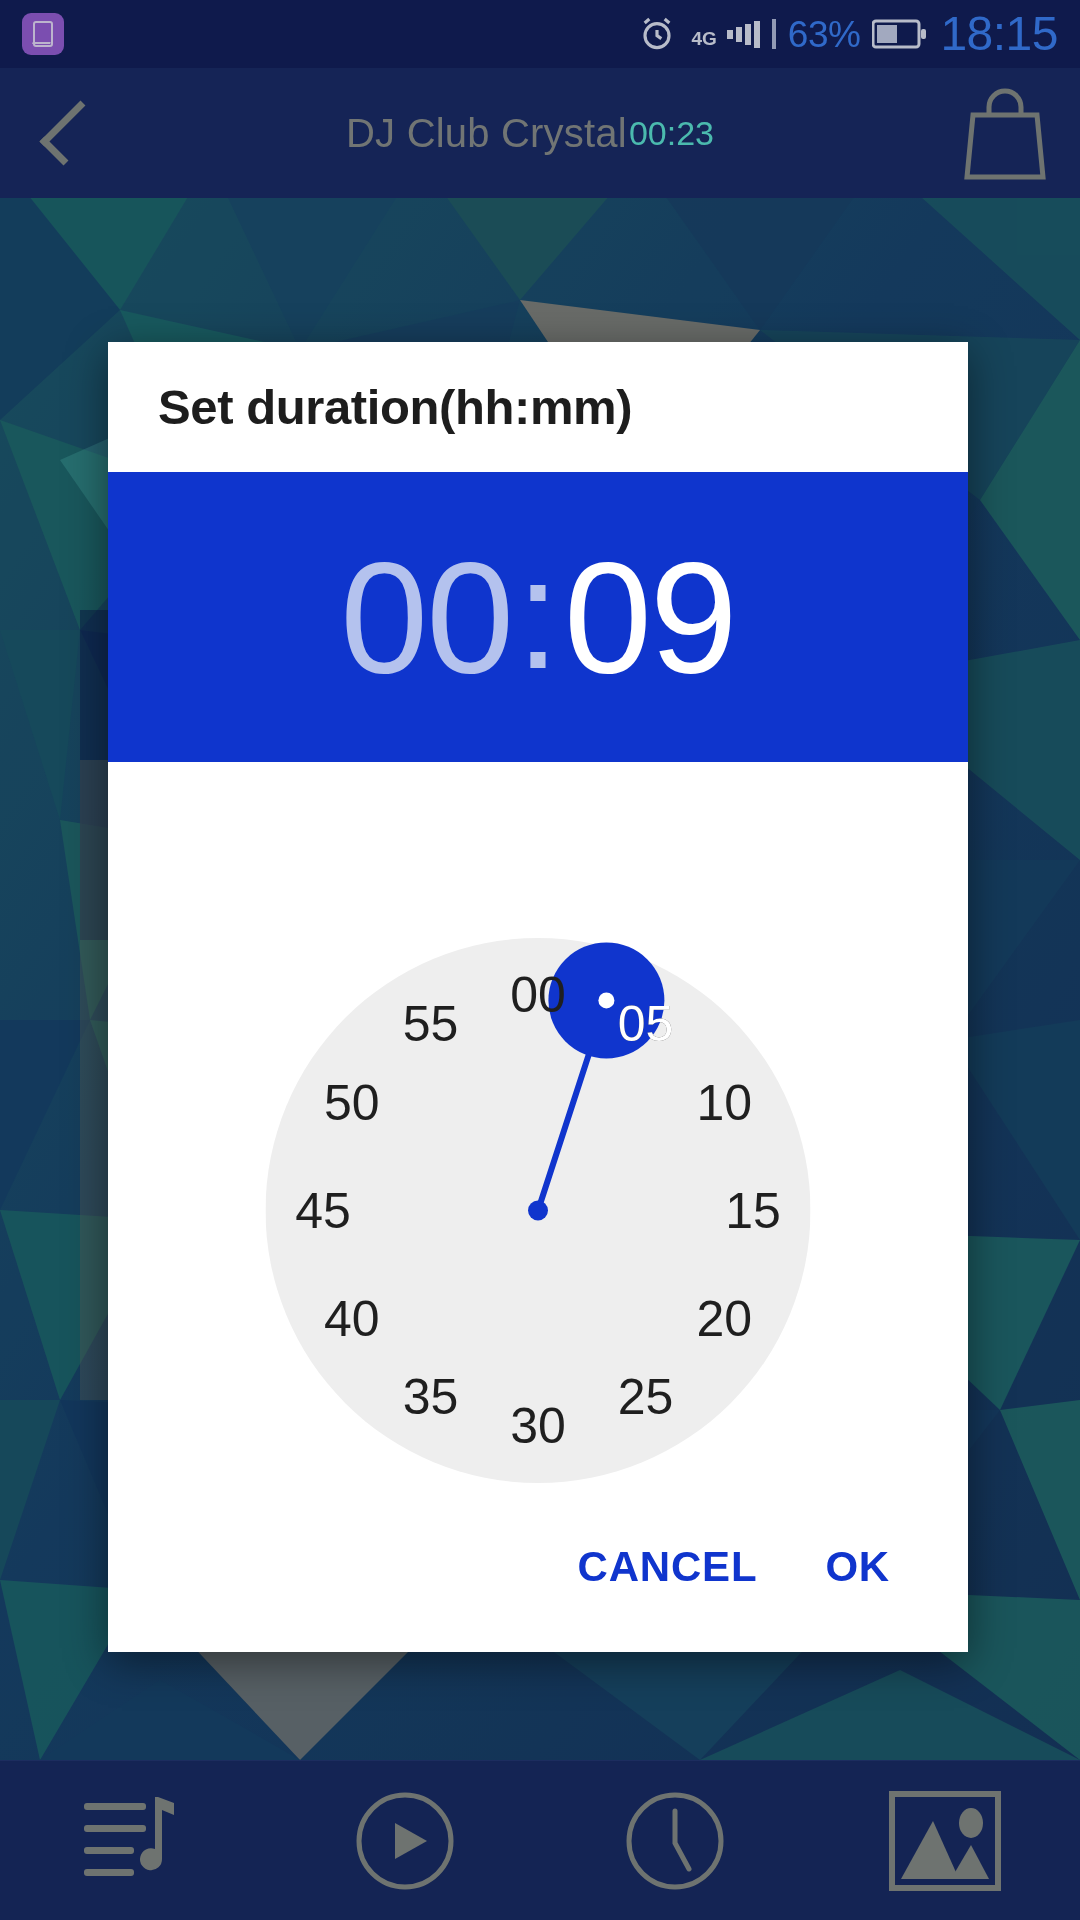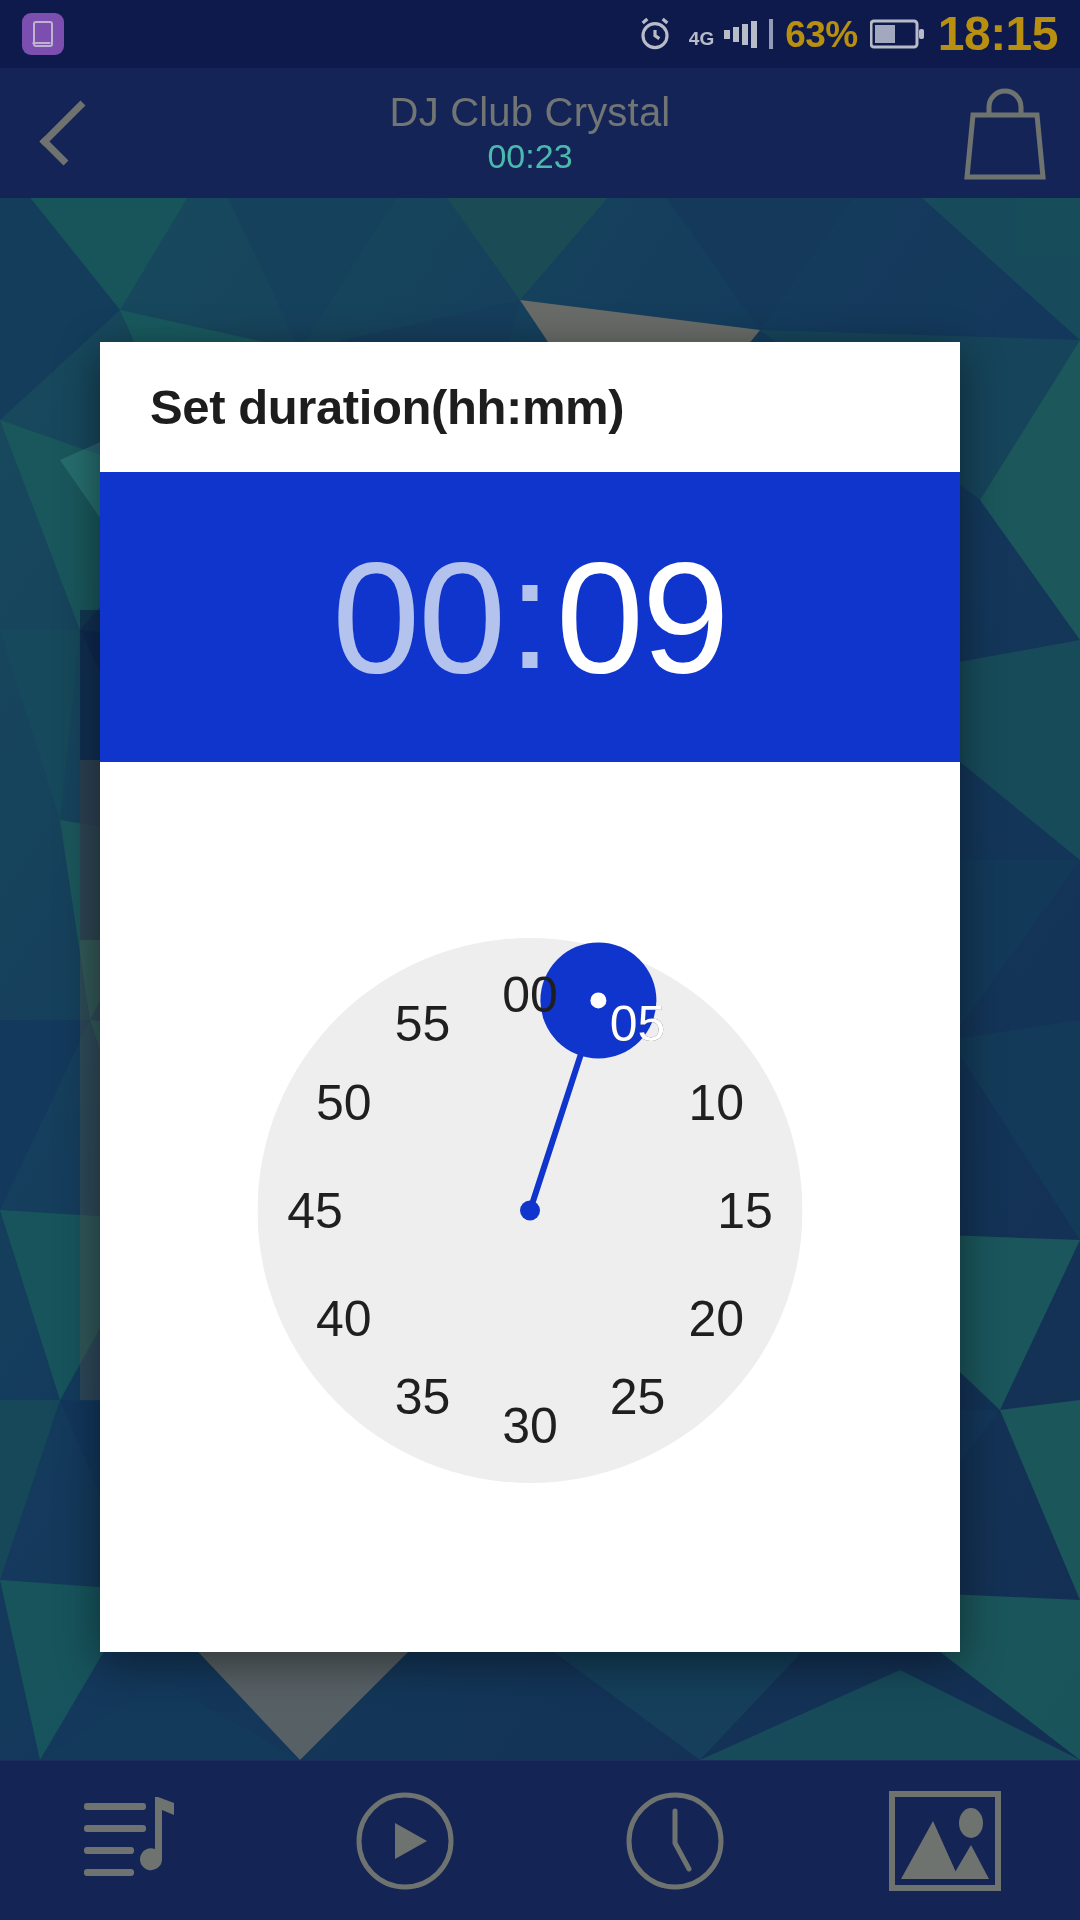--- a/index.html
+++ b/index.html
@@ -59,23 +59,23 @@
     transform: skewX(-18deg);
   }
   .status-right {
     margin-left: auto;
     display: flex; align-items: center;
     gap: 12px;
     color: #e7eaf6;
   }
   .status-right .glyph { display: flex; align-items: center; }
   .st-text {
-    font-size: 37px; font-weight: 700;
+    font-size: 37px; font-weight: 400;
     letter-spacing: -0.5px;
-    color: #eab308;
+    color: #3b82f6;
     line-height: 1;
   }
   .st-time { font-size: 48px; }
   .net-type {
     font-size: 19px; font-weight: 700;
     position: relative; top: -11px; left: 2px;
     color: #e9ecf7;
     margin-top: 31px;
   }
   .bars { display: flex; align-items: flex-end; gap: 3px; height: 30px; }
@@ -100,21 +100,21 @@
   }
   .chev {
     width: 34px; height: 58px;
     border-left: 7px solid #8b8f85;
     border-bottom: 7px solid #8b8f85;
     transform: rotate(45deg);
     margin-left: 14px;
   }
   .tb-titles {
     flex: 1 1 auto;
-    display: flex; flex-direction: column;
+    display: flex; 
     align-items: center; justify-content: center;
     gap: 2px;
   }
   .tb-title {
     font-size: 40px;
     color: #8f9189;
     letter-spacing: 0.2px;
   }
   .tb-sub {
     font-size: 34px;
@@ -141,21 +141,21 @@
   }
 
   
   .scrim {
     position: absolute; inset: 0;
     background: rgba(10, 16, 40, 0.22);
     z-index: 50;
   }
   .dialog {
     position: absolute;
-    left: 100px; top: 342px;
+    left: 108px; top: 342px;
     width: 860px; height: 1310px;
     background: #ffffff;
     z-index: 60;
     box-shadow: 0 10px 40px rgba(0,0,0,0.45);
     display: flex; flex-direction: column;
     overflow: hidden;
   }
   .dlg-title {
     height: 130px;
     display: flex; align-items: center;
@@ -381,20 +381,24 @@
             <text x="57.5" y="272.5">45</text>
             <text x="86.3" y="164.5">50</text>
             <text x="165.0" y="85.8">55</text>
           </g>
 
           <text x="380.0" y="85.8" font-family="Liberation Sans, sans-serif" font-size="50" fill="#ffffff" text-anchor="middle" dominant-baseline="central" style="paint-order:stroke">05</text>
         </svg>
       </div>
     </div>
 
+    <div class="dlg-actions">
+      <button class="act-btn">CANCEL</button>
+      <button class="act-btn">OK</button>
+    </div>
   </div>
 
   <div class="bottomnav">
     <div class="nav-item">
       <svg width="110" height="96" viewBox="0 0 110 96">
         <g fill="#8b8f85">
           <rect x="4" y="10" width="62" height="7" rx="3"></rect>
           <rect x="4" y="32" width="62" height="7" rx="3"></rect>
           <rect x="4" y="54" width="50" height="7" rx="3"></rect>
           <rect x="4" y="76" width="50" height="7" rx="3"></rect>

